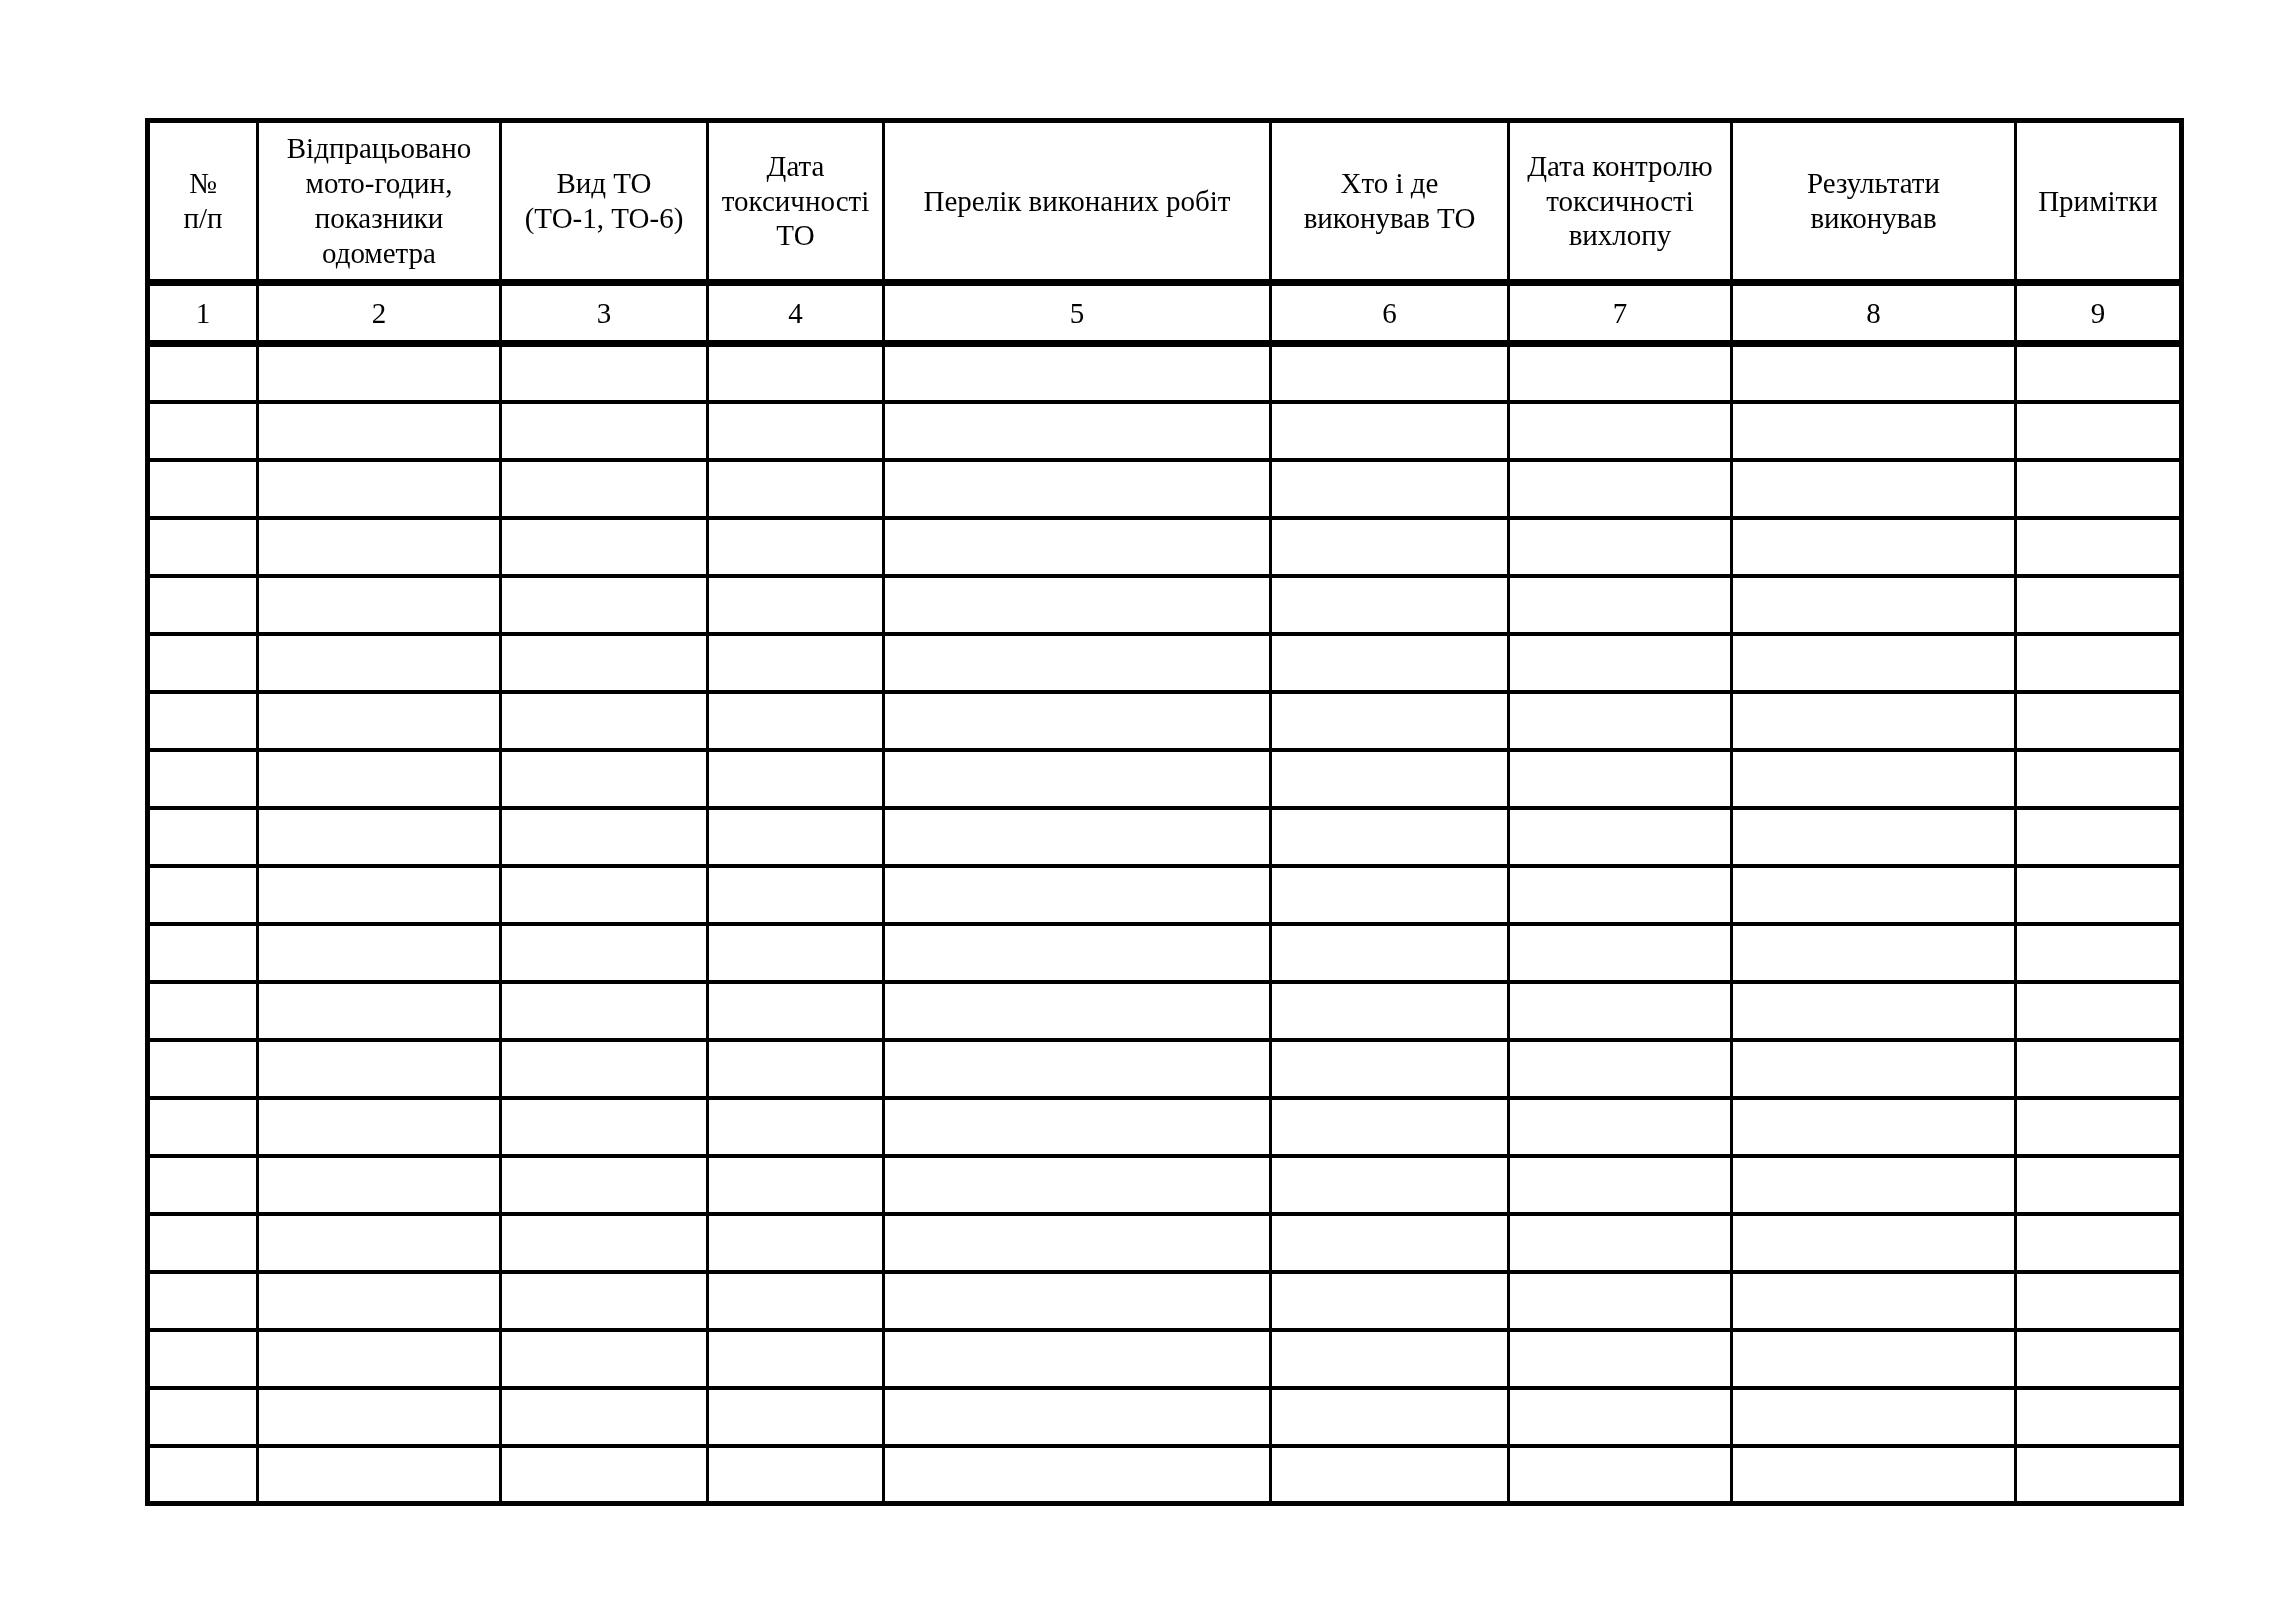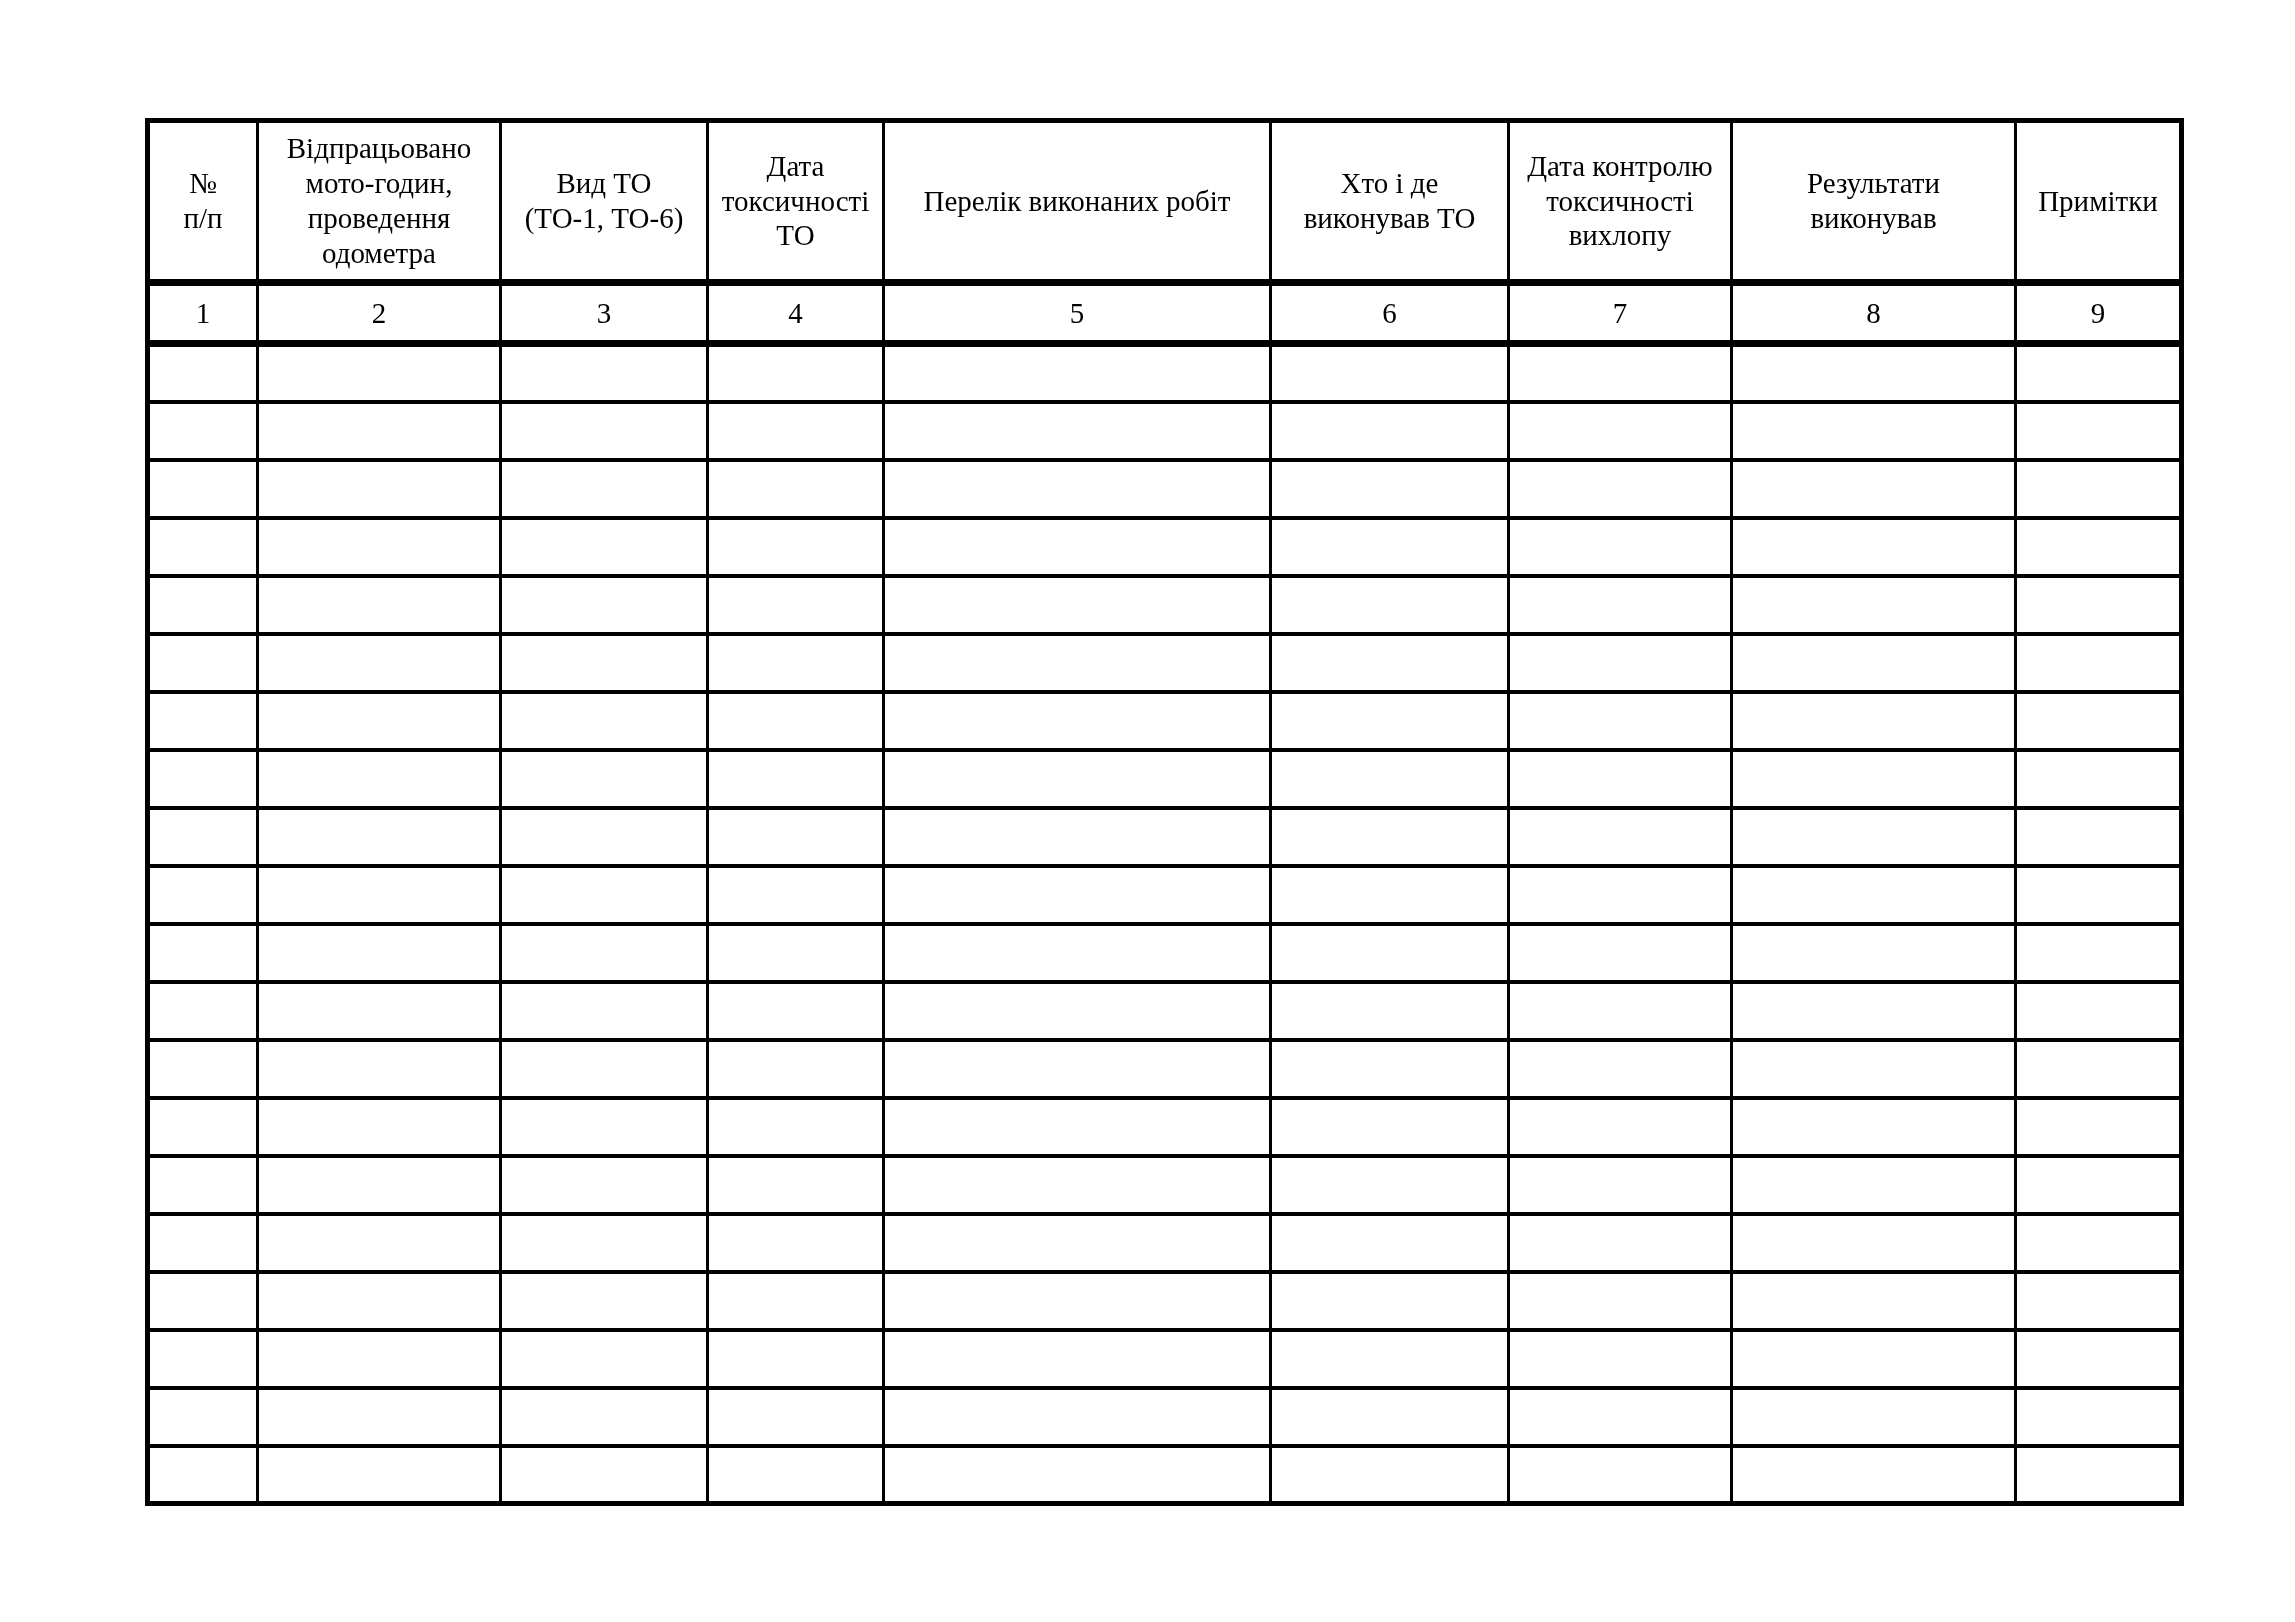--- a/index.html
+++ b/index.html
@@ -73,21 +73,21 @@
       <col style="width:223px">
       <col style="width:284px">
       <col style="width:166px">
     </colgroup>
     <thead>
       <tr class="header-row">
         <th>№
 п/п</th>
         <th>Відпрацьовано
 мото-годин,
-проведення
+показники
 одометра</th>
         <th>Вид ТО
 (ТО-1, ТО-6)</th>
         <th>Дата
 токсичності
 ТО</th>
         <th>Перелік виконаних робіт</th>
         <th>Хто і де
 виконував ТО</th>
         <th>Дата контролю

